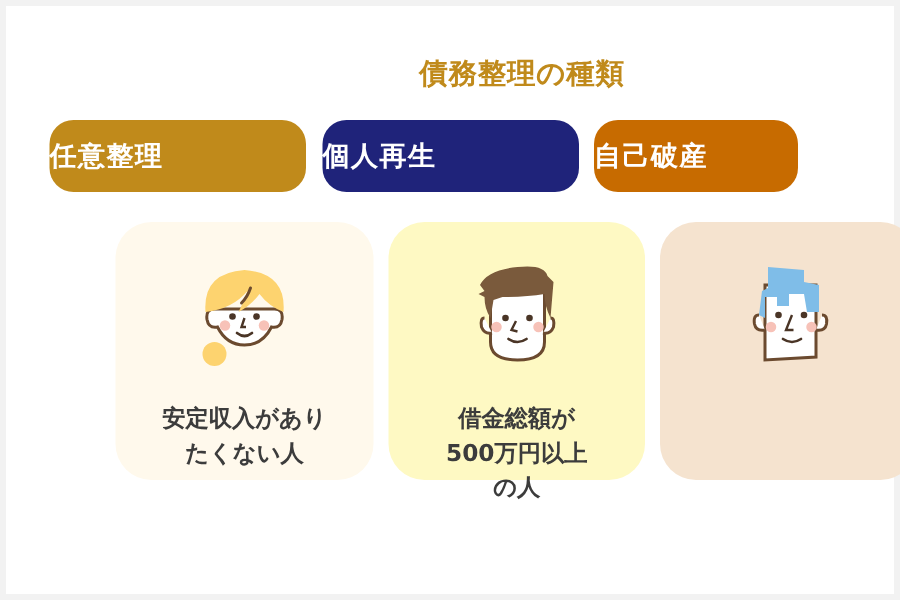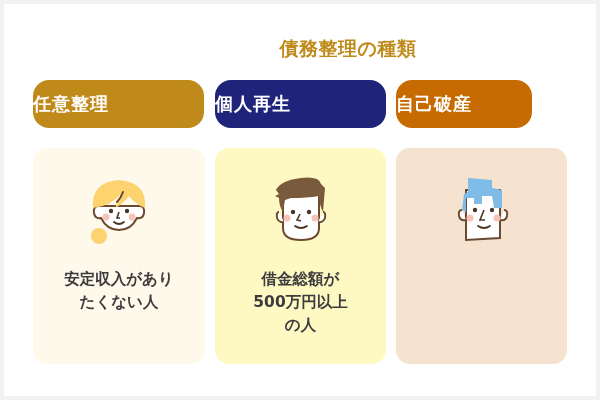--- a/index.html
+++ b/index.html
@@ -19,22 +19,23 @@
     margin-left: 48px;
   }
   .pill {
     position: absolute; top: 80px; height: 48px;
     border-radius: 16px;
     color: #ffffff; font-weight: bold; font-size: 18px;
     display: flex; align-items: center; justify-content: flex-start;
     letter-spacing: 1px;
   }
   .card {
-    position: absolute; top: 148px; height: 216px;
-    border-radius: 14px;
+    position: absolute; top: 148px; height: 172px;
+    border-radius: 24px;
+    margin-left: 44px;
   }
   .face {
     position: absolute; left: 50%; top: 20px; transform: translateX(-50%);
     width: 80px; height: 80px;
   }
   .desc {
     position: absolute; left: 0; right: 0; top: 120px;
     text-align: center; color: #3c3c3c; font-weight: bold;
     font-size: 15.5px; line-height: 23px;
   }

